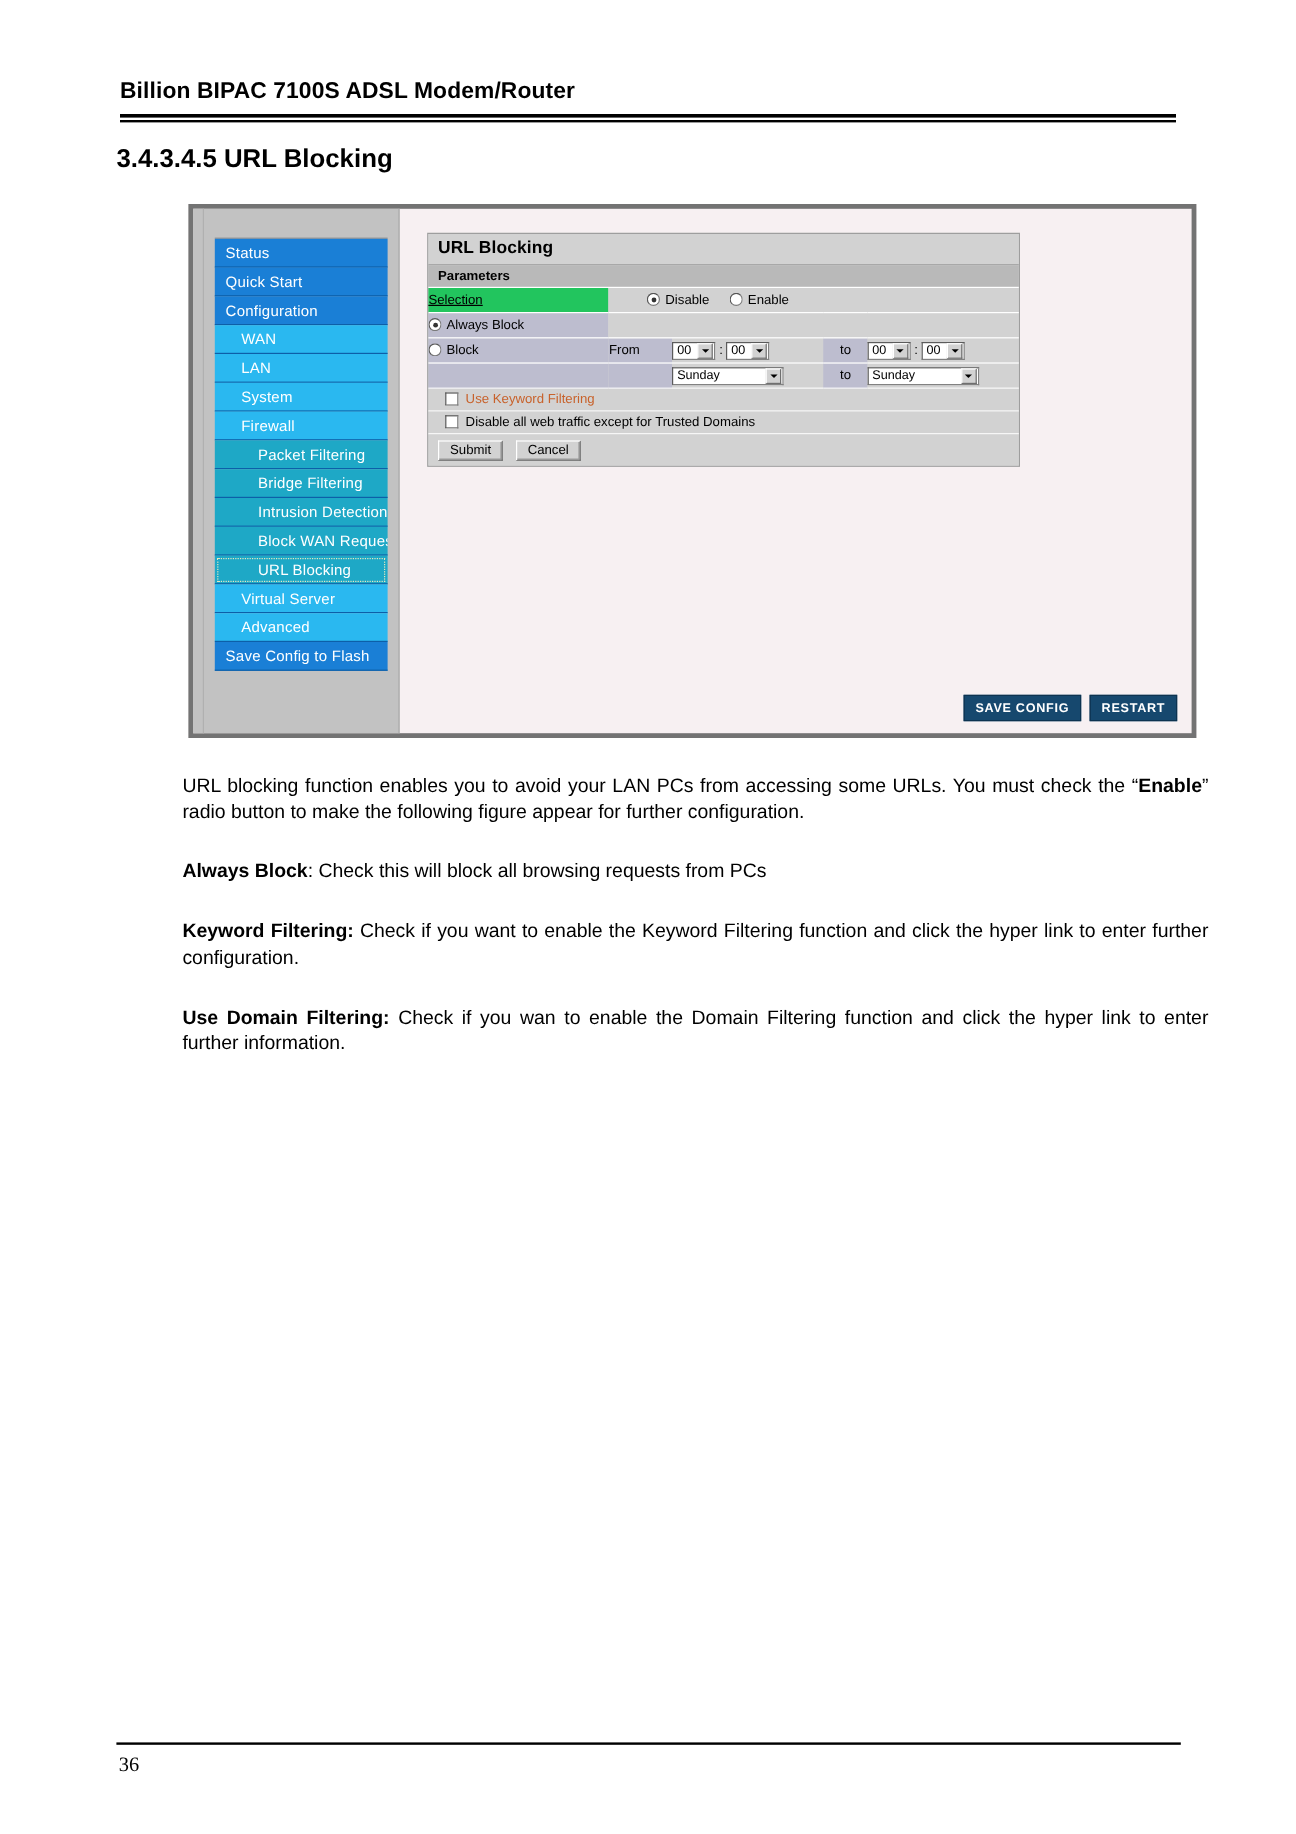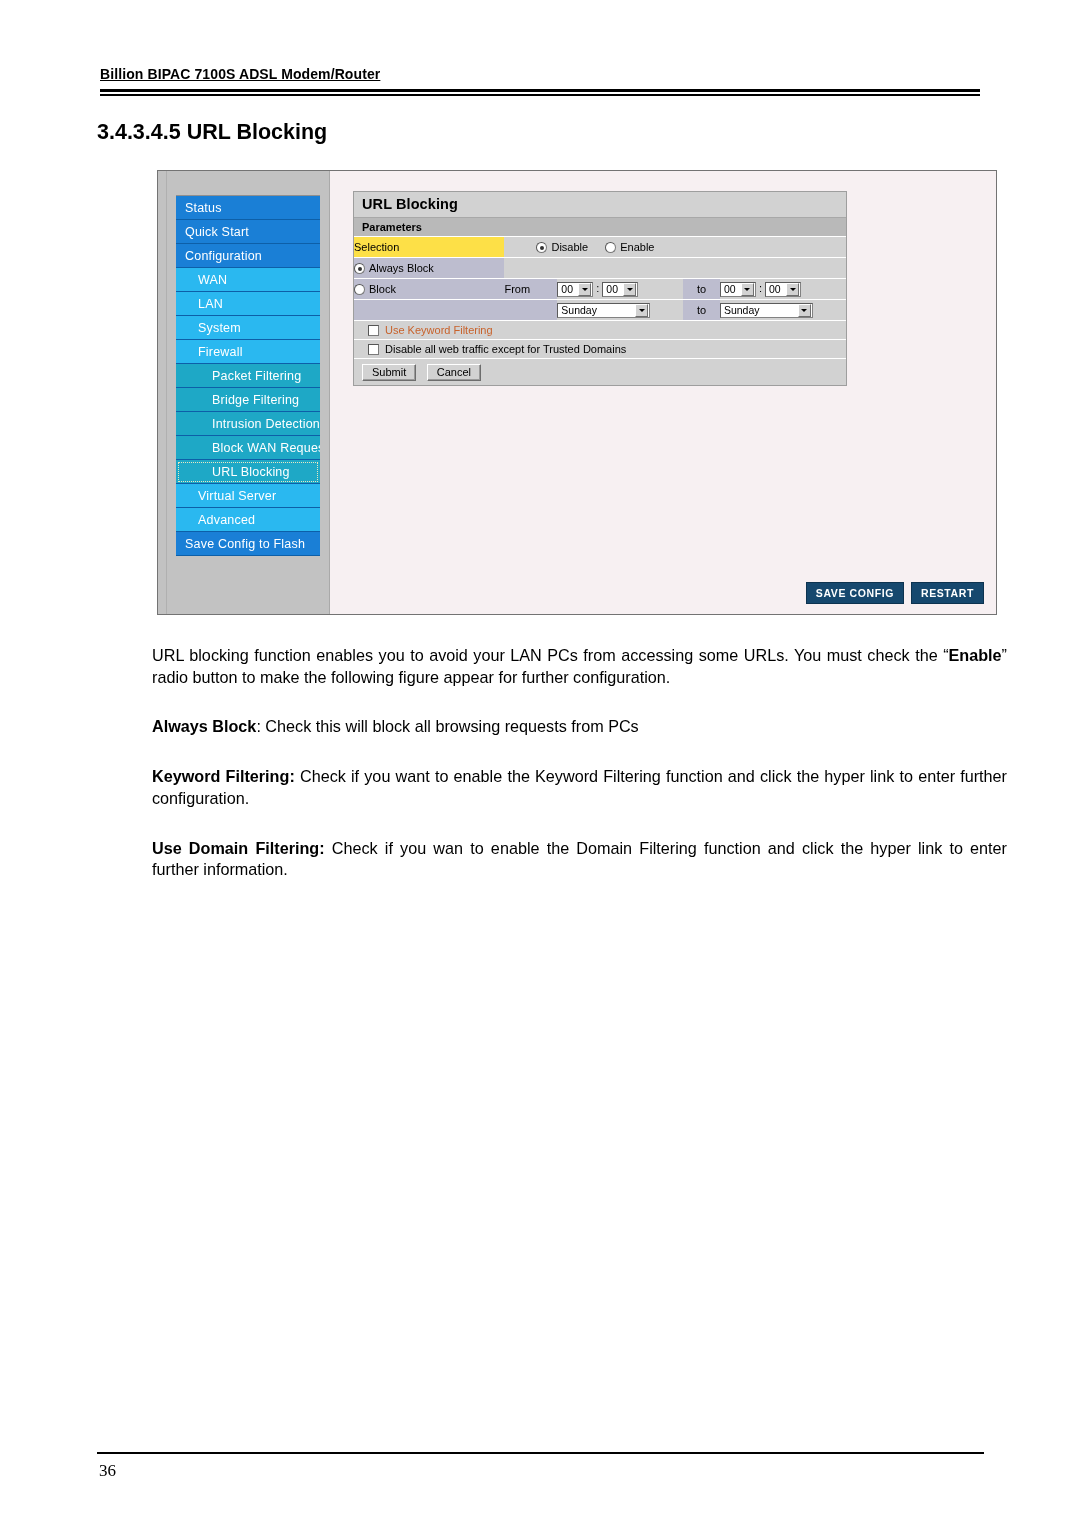--- a/index.html
+++ b/index.html
@@ -18,27 +18,26 @@
   }
 
   
   .page-header {
     position: absolute;
     left: 100px;
     top: 66px;
     width: 880px;
   }
   .page-header .doc-title {
-    font-size: 14px;
+    font-size: 19px;
     font-weight: bold;
     letter-spacing: 0.1px;
     color: #000;
     line-height: 1.2;
     white-space: nowrap;
-    text-decoration: underline;
   }
   .rule-double {
     margin-top: 6px;
     border-top: 3px solid #000;
     border-bottom: 2px solid #000;
     height: 2px;
   }
 
   .section-title {
     position: absolute;
@@ -50,21 +49,21 @@
   }
 
   
   .figure {
     position: absolute;
     left: 157px;
     top: 170px;
     width: 840px;
     height: 445px;
     background: #f7f0f2;
-    border: 1px solid #737373;
+    border: 4px solid #737373;
     box-sizing: border-box;
     display: flex;
   }
   .fig-left {
     width: 172px;
     background: #c2c2c2;
     border-right: 1px solid #a9a9a9;
     box-sizing: border-box;
     padding: 24px 0 0 0;
     position: relative;
@@ -140,23 +139,24 @@
     font-size: 11px;
   }
   table.form td {
     border-bottom: 1px solid #ffffff;
     padding: 0;
     height: 20px;
     vertical-align: middle;
     color: #000;
   }
   td.lbl {
-    background: #fde047;
+    background: #22c55e;
     width: 148px;
     padding-left: 12px;
+    text-decoration: underline;
   }
   td.lbl-ind {
     background: #bdbdcf;
     width: 148px;
     padding-left: 14px;
   }
   td.val {
     background: #d2d2d2;
     padding-left: 10px;
   }

